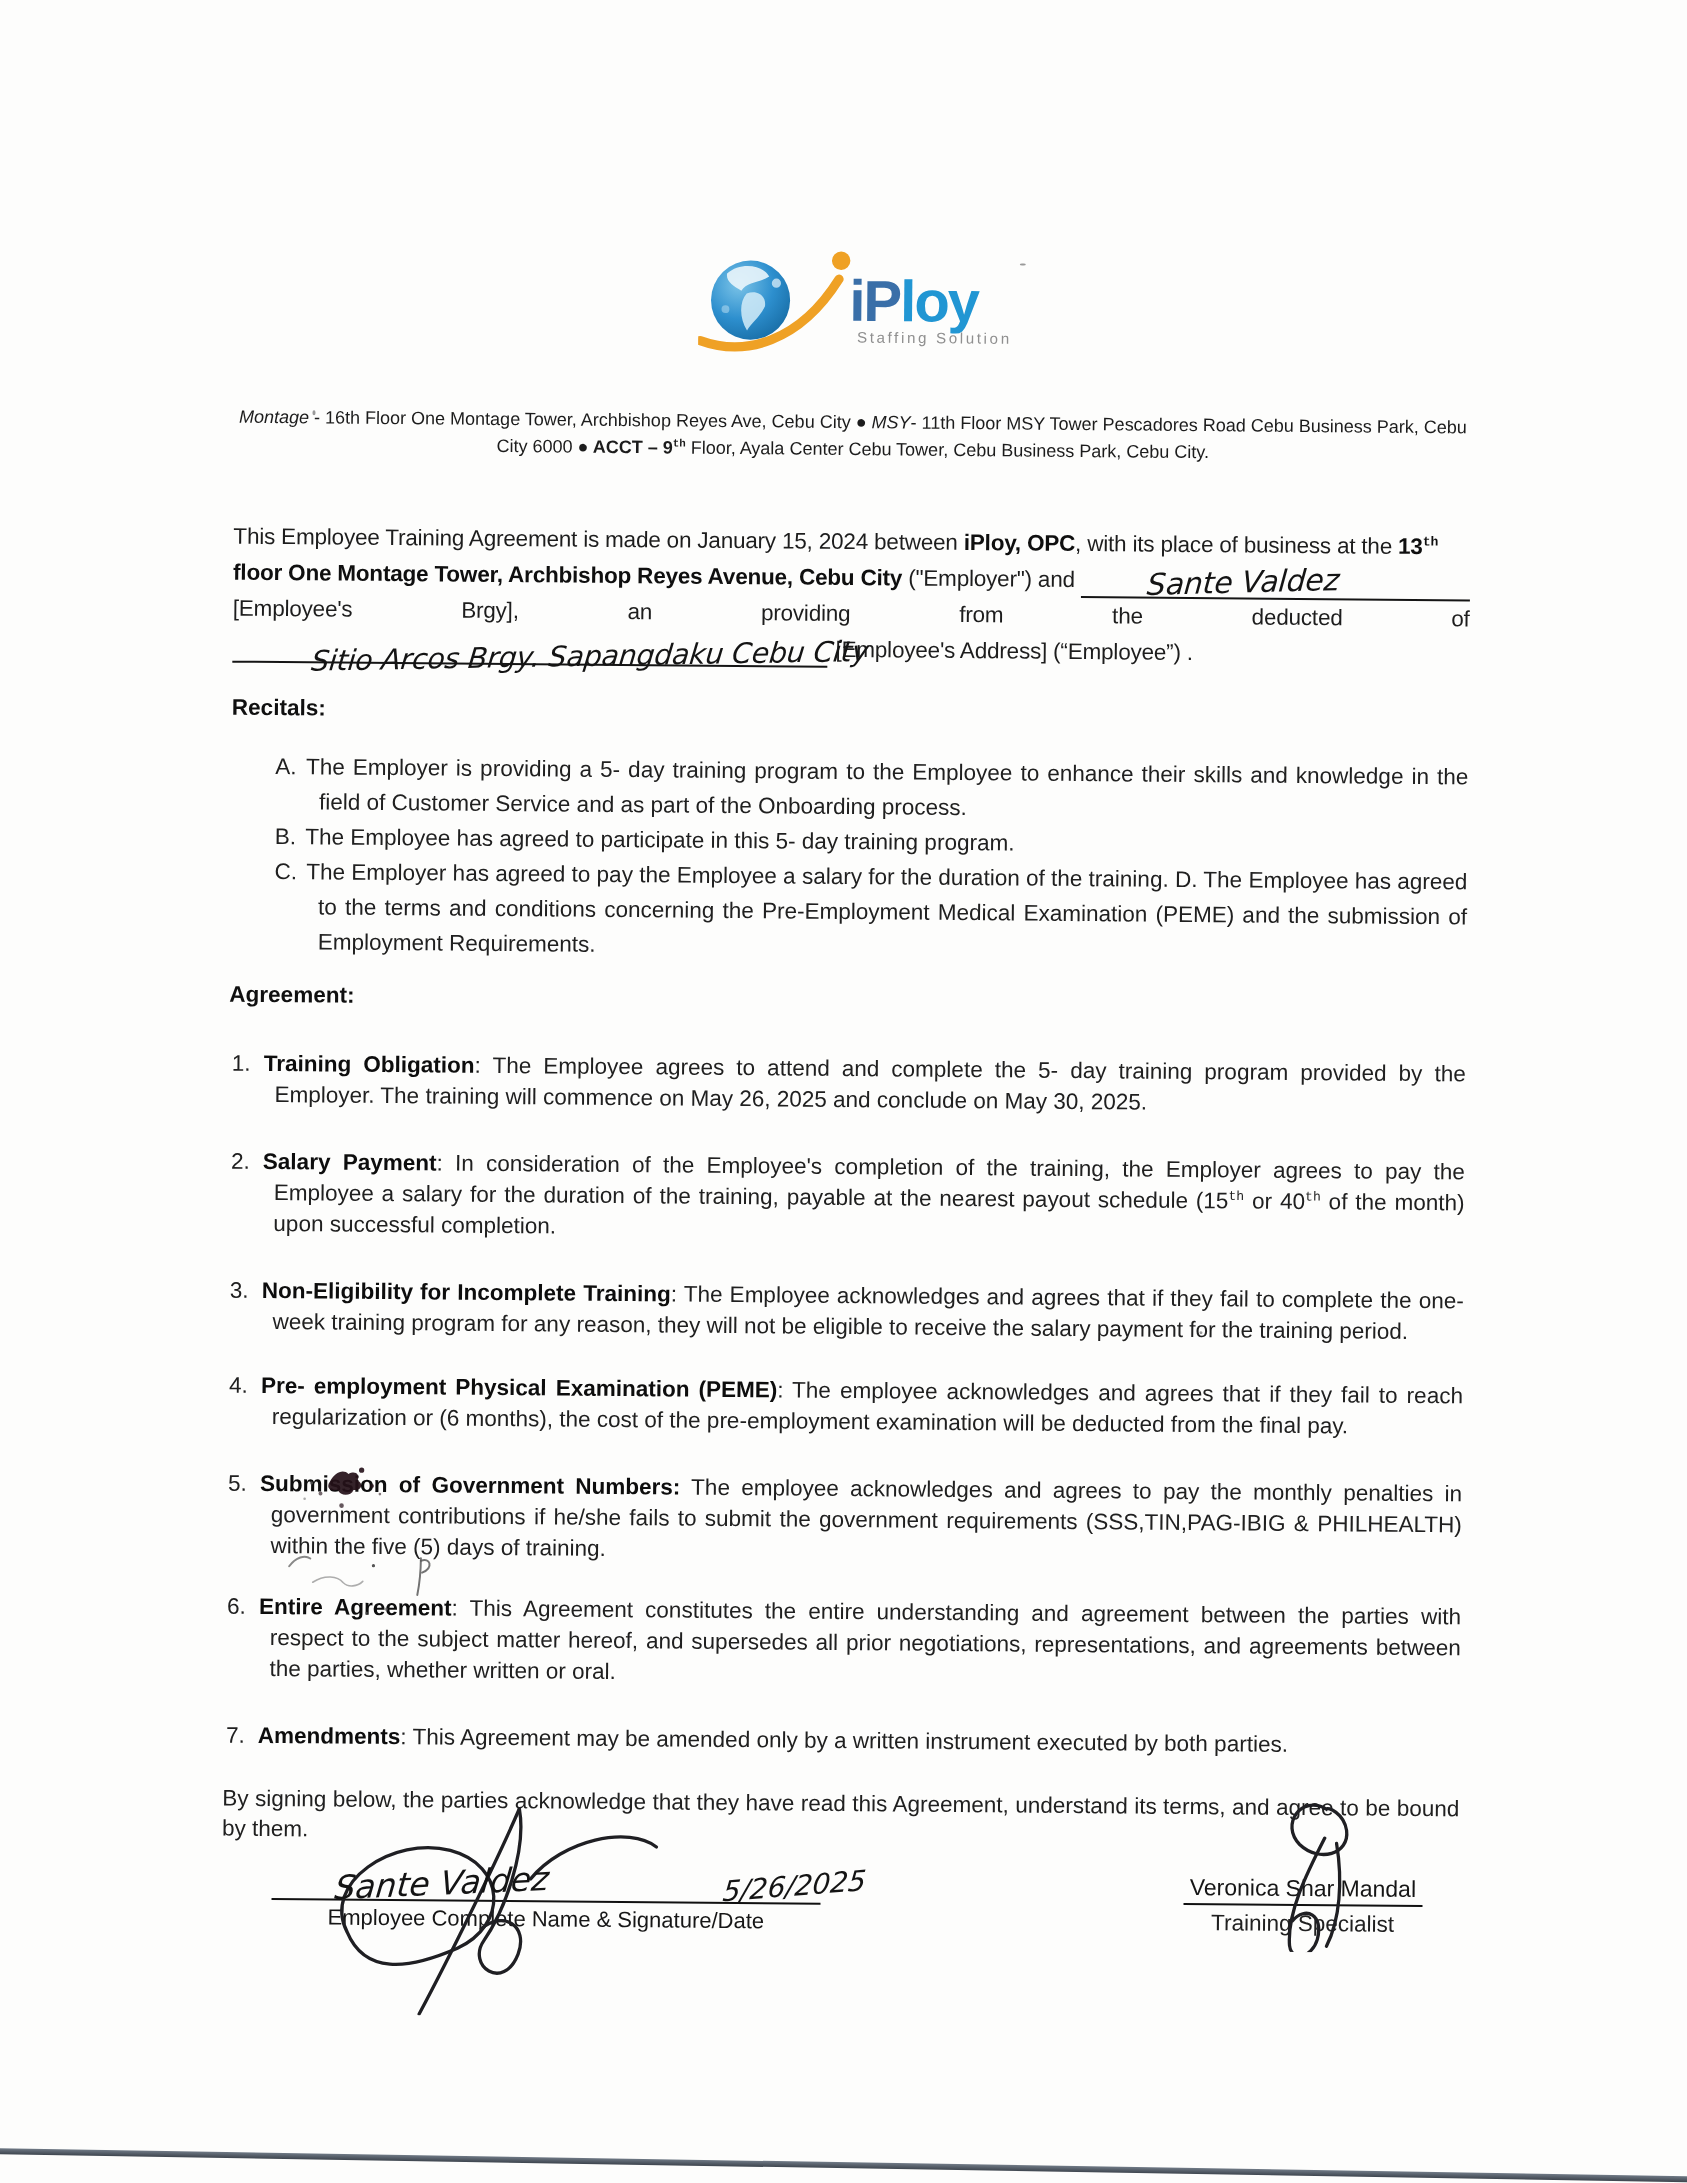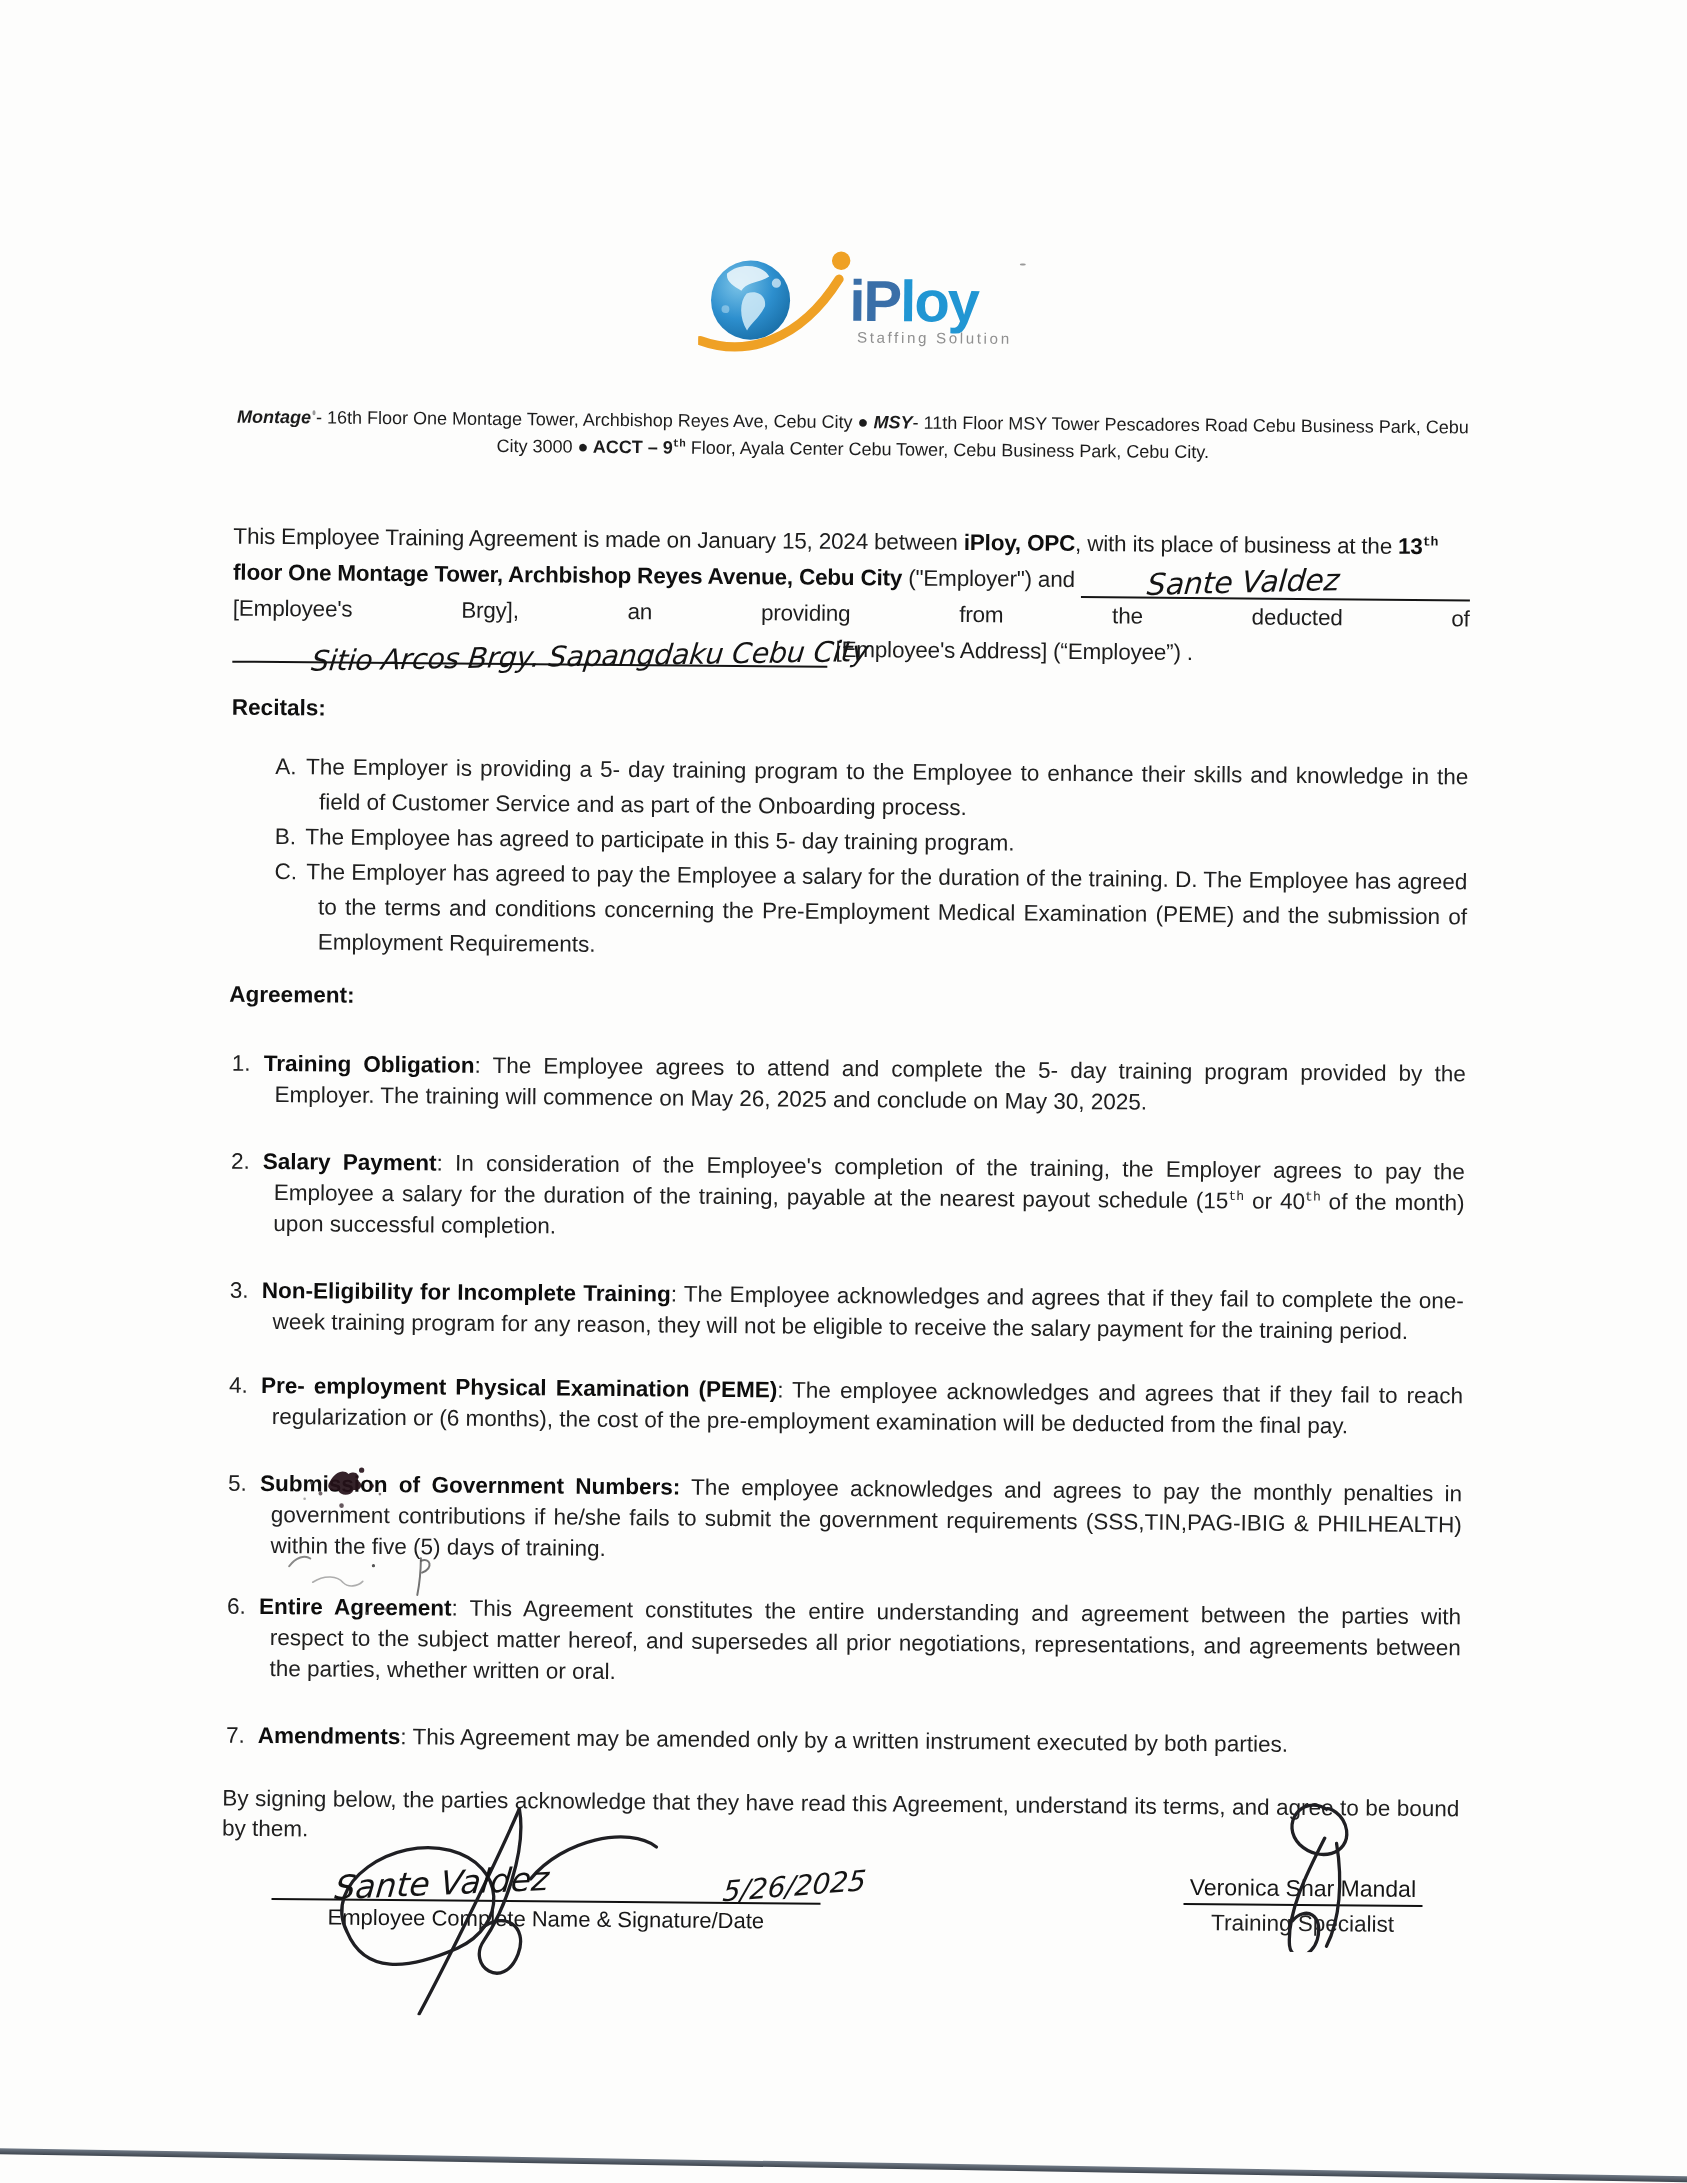--- a/index.html
+++ b/index.html
@@ -6,21 +6,21 @@
   .page{position:relative;width:1687px;height:2183px;background:#fdfdfc;overflow:hidden;
         font-family:"Liberation Sans",sans-serif;color:#202020;}
   .content{position:relative;width:1687px;height:2183px;box-sizing:border-box;
            padding:0 222px 0 228px;transform:rotate(0.5deg);transform-origin:50% 42%;}
 
   
   .logo-wrap{width:311px;margin:243px auto 0 auto;}
 
   
   .office{margin-top:52px;text-align:center;font-size:18px;line-height:27px;color:#1c1c1c;}
-  .office .bi{font-weight:bold;font-style:italic;}
+  .office .bi{font-weight:normal;font-style:italic;}
   .office .b{font-weight:bold;}
   .office sup{font-size:60%;}
 
   
   .intro{margin-top:61px;font-size:22.5px;line-height:36px;color:#1d1d1d;}
   .iline{white-space:nowrap;letter-spacing:-0.2px;}
   .iline b{color:#0f0f0f;}
   sup{font-size:58%;vertical-align:super;line-height:0;font-family:Liberation Mono, monospace;}
   .flexline{display:flex;align-items:flex-end;}
   .blank{border-bottom:2px solid #151515;position:relative;}
@@ -97,21 +97,21 @@
         </g>
         <path d="M 2,150 C 70,174 152,152 212,55" stroke="#efa125" stroke-width="14" fill="none" stroke-linecap="round"></path>
         <circle cx="215" cy="27" r="14" fill="#efa125"></circle>
         <text x="228" y="118" font-size="88" font-weight="bold" letter-spacing="-3" font-family="Liberation Sans, sans-serif"><tspan fill="#3a6fa8">iP</tspan><tspan fill="#2196d3">loy</tspan></text>
         <text x="240" y="151" font-size="23" fill="#8f8f8f" letter-spacing="4" font-family="Liberation Sans, sans-serif">Staffing Solutions</text>
       </svg>
     </div>
 
     <div class="office">
       <div><span class="bi">Montage</span><span> - 16th Floor One Montage Tower, Archbishop Reyes Ave, Cebu City </span><span class="b">● </span><span class="bi">MSY</span><span>- 11th Floor MSY Tower Pescadores Road Cebu Business Park, Cebu</span></div>
-      <div><span>City 3000 </span><span class="b">● </span><span class="b">ACCT</span><span class="b"> – 9</span><sup class="b">th</sup><span> Floor, Ayala Center Cebu Tower, Cebu Business Park, Cebu City.</span></div>
+      <div><span>City 6000 </span><span class="b">● </span><span class="b">ACCT</span><span class="b"> – 9</span><sup class="b">th</sup><span> Floor, Ayala Center Cebu Tower, Cebu Business Park, Cebu City.</span></div>
     </div>
 
     <div class="intro">
       <div class="iline"><span>This Employee Training Agreement is made on January 15, 2024 between </span><b>iPloy, OPC</b><span>, with its place of business at the </span><b>13</b><sup><b>th</b></sup></div>
       <div class="iline flexline">
         <span><b>floor One Montage Tower, Archbishop Reyes Avenue, Cebu City</b><span> ("Employer") and</span></span>
         <span class="blank name-blank">
           <span class="hw hw-name">Sante Valdez</span>
         </span>
       </div>

